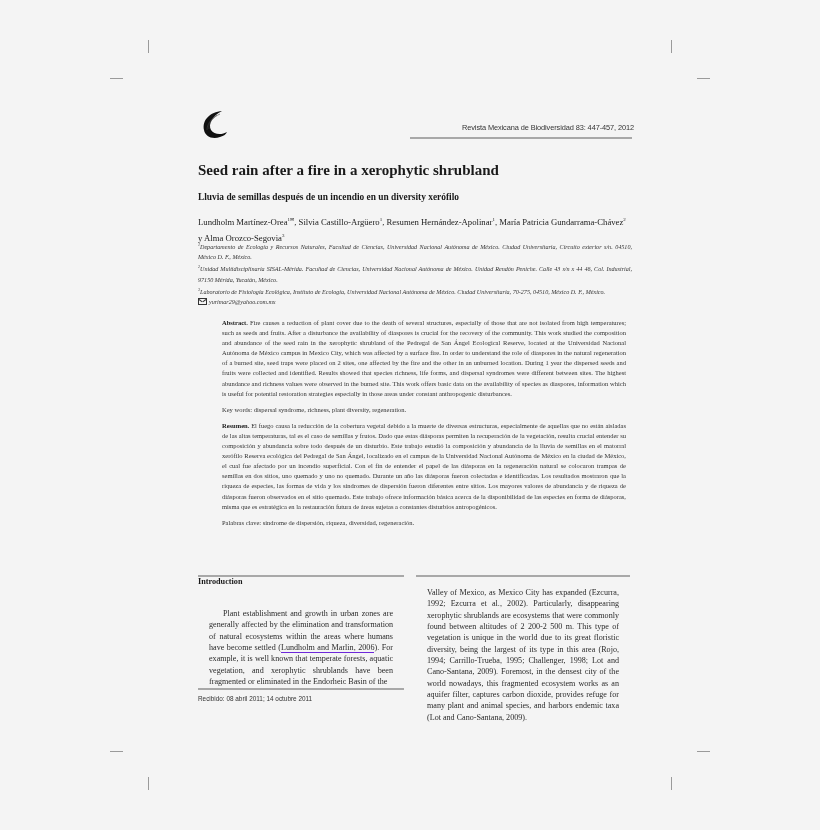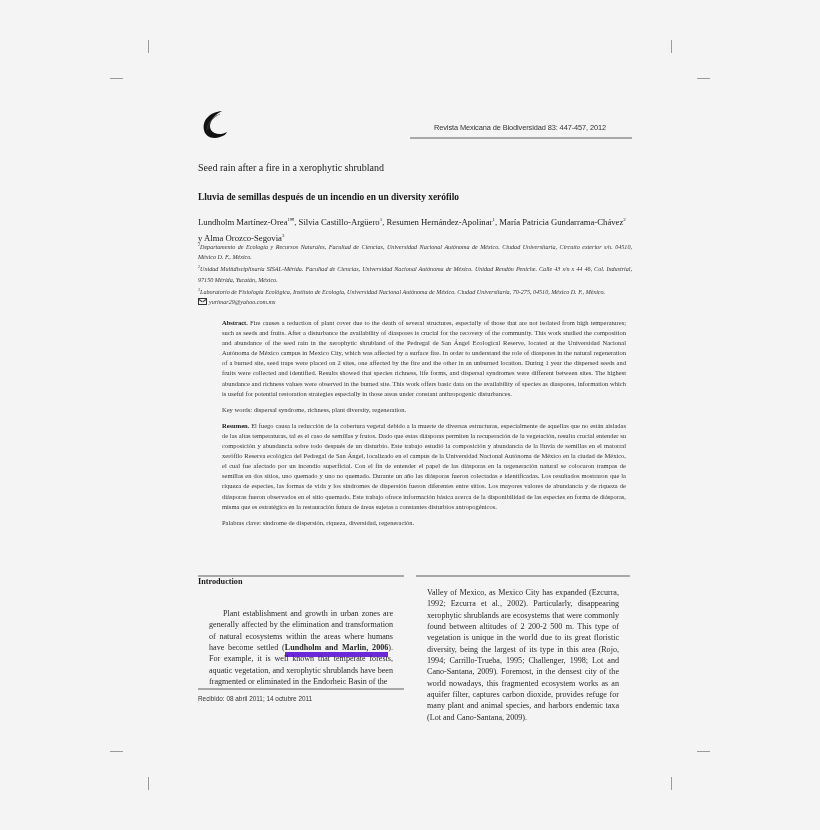--- a/index.html
+++ b/index.html
@@ -5,26 +5,26 @@
     html, body { margin:0; padding:0; }
     body {
       width:820px; height:830px; background:#f4f4f4; position:relative; overflow:hidden;
       font-family:"Liberation Serif", serif; color:#222;
     }
     .crop { position:absolute; background:#9a9a9a; }
     .crop.v { width:1px; height:13px; }
     .crop.h { width:13px; height:1px; }
     .logo { position:absolute; left:200px; top:110px; width:28px; height:30px; }
     .journal {
-      position:absolute; right:214px; top:123px; font-family:"Liberation Sans", sans-serif;
+      position:absolute; right:186px; top:123px; font-family:"Liberation Sans", sans-serif;
       font-size:7.4px; color:#333; letter-spacing:-0.1px;
     }
     .header-rule { position:absolute; left:410px; width:222px; top:137px; height:1.5px; background:#a8a8a8; }
     .title {
-      position:absolute; left:198px; top:162px; font-weight:normal; font-size:10px; color:#1a1a1a;
+      position:absolute; left:198px; top:162px; font-weight:bold; font-size:15px; color:#1a1a1a;
     }
     .subtitle {
       position:absolute; left:198px; top:192px; font-weight:bold; font-size:9.4px; color:#1a1a1a;
     }
     .authors {
       position:absolute; left:198px; top:213px; width:432px; font-size:8.7px; line-height:13px; color:#222;
     }
     .authors sup { font-size:5px; }
     .affils {
       position:absolute; left:198px; top:240px; width:434px; font-size:6.1px; line-height:10.2px;
@@ -49,21 +49,21 @@
     .kw { margin-top:6px !important; }
     .resumen { margin-top:6px !important; }
     .palabras { margin-top:6px !important; }
     .section-rule { position:absolute; top:575px; height:1.5px; background:#a8a8a8; }
     .col { position:absolute; font-size:8.1px; line-height:11.35px; color:#2a2a2a; text-align:justify; }
     .col p { margin:11px; }
     .intro-heading { position:absolute; left:198px; top:577px; font-weight:bold; font-size:8.2px; color:#1a1a1a;font-family:Liberation Serif, serif; }
     .col-left { left:198px; top:597px; width:206px; }
     .col-left p { text-indent:14px; }
     .col-right { left:416px; top:576px; width:214px; }
-    .cite-link { color:#2a2a2a; border-bottom:5px solid #6d28d9;font-weight:bold; }
+    .cite-link { color:#2a2a2a; border-bottom:1px solid #6d28d9; }
     .foot-rule { position:absolute; left:198px; top:688px; width:206px; height:1.5px; background:#a8a8a8; }
     .received {
       position:absolute; left:198px; top:695px; font-family:"Liberation Sans", sans-serif; font-size:6.4px; color:#333;
     }
   </style>
 </head>
 <body>
 
 <div class="crop v" style="left:148px;top:40px;"></div>
 <div class="crop h" style="left:110px;top:78px;"></div>

